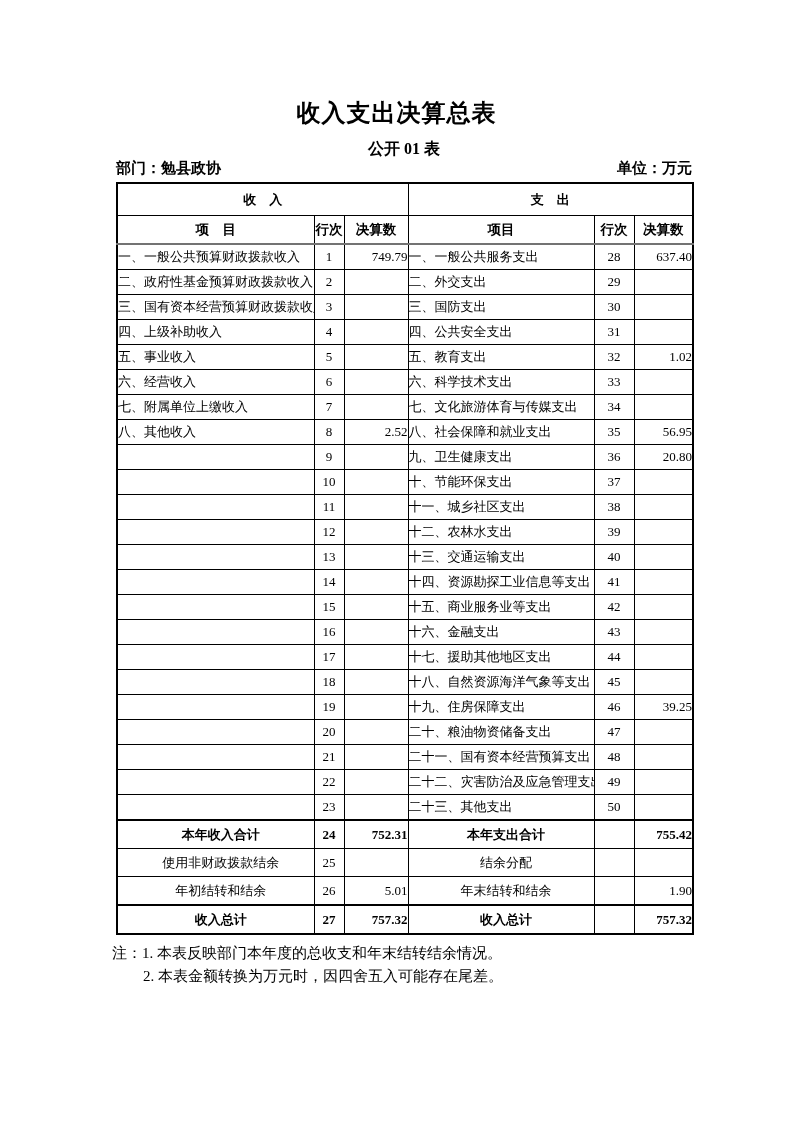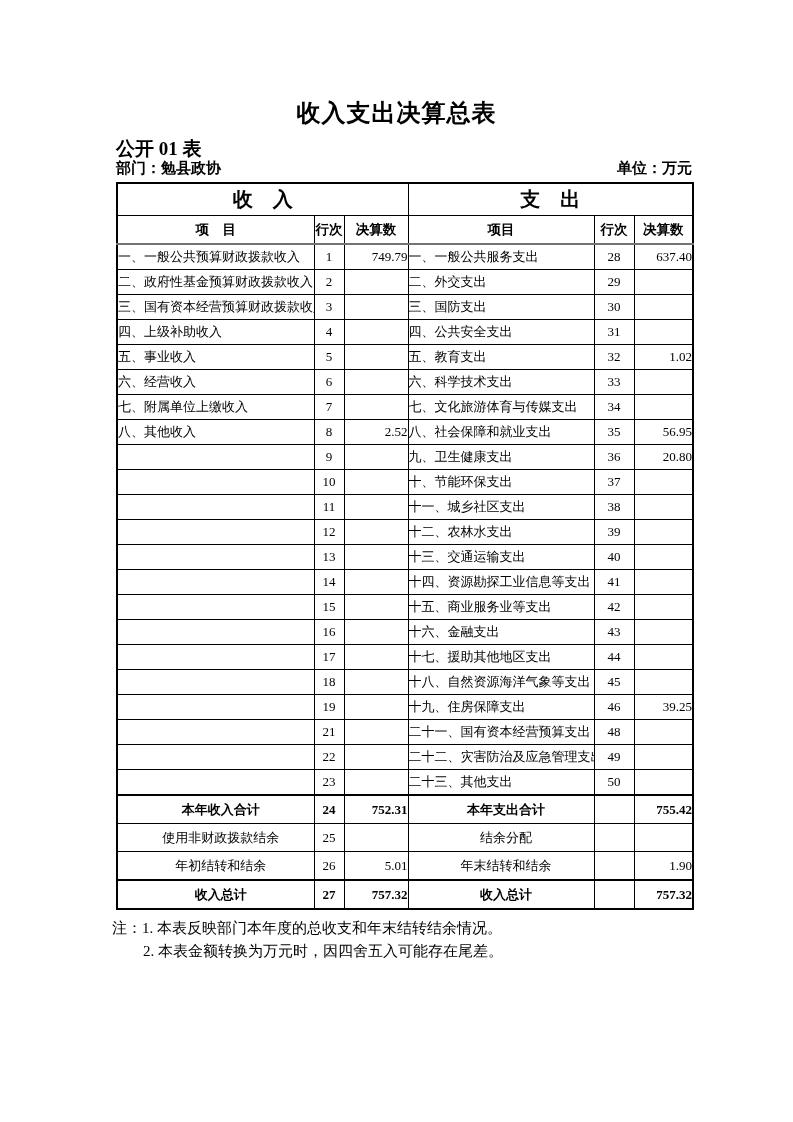--- a/index.html
+++ b/index.html
@@ -20,23 +20,23 @@
   .title {
     text-align: center;
     font-size: 24px;
     font-weight: bold;
     line-height: 30px;
     letter-spacing: 1px;
   }
   .form-code {
     width: 576px;
     margin: 12px 0 0 116px;
-    text-align: left;
-    font-weight: bold;
-    font-size: 19px;
+    text-align: center;
+    font-weight: bold;
+    font-size: 16px;
     line-height: 18px;
   }
   .meta-row {
     width: 576px;
     margin: 1px 0 5px 116px;
     display: flex;
     justify-content: space-between;
     font-weight: bold;
     font-size: 15px;
     line-height: 18px;
@@ -51,21 +51,21 @@
   table.accounts td {
     border: 1px solid #000;
     font-size: 13px;
     white-space: nowrap;
     overflow: hidden;
     padding: 0;
   }
   tr.section-header td {
     height: 31px;
     font-weight: bold;
-    font-size: 20px;
+    font-size: 13px;
     text-align: center;
   }
   tr.col-header td {
     height: 27px;
     font-weight: bold;
     font-size: 13.5px;
     text-align: center;
     border-bottom: 2px solid #737373;
   }
   tbody td { height: 24px; }
@@ -267,20 +267,28 @@
         <tr>
           <td class="item"></td>
           <td class="line">19</td>
           <td class="amount"></td>
           <td class="item">十九、住房保障支出</td>
           <td class="line">46</td>
           <td class="amount">39.25</td>
         </tr>
         <tr>
           <td class="item"></td>
+          <td class="line">20</td>
+          <td class="amount"></td>
+          <td class="item">二十、粮油物资储备支出</td>
+          <td class="line">47</td>
+          <td class="amount"></td>
+        </tr>
+        <tr>
+          <td class="item"></td>
           <td class="line">21</td>
           <td class="amount"></td>
           <td class="item">二十一、国有资本经营预算支出</td>
           <td class="line">48</td>
           <td class="amount"></td>
         </tr>
         <tr>
           <td class="item"></td>
           <td class="line">22</td>
           <td class="amount"></td>

